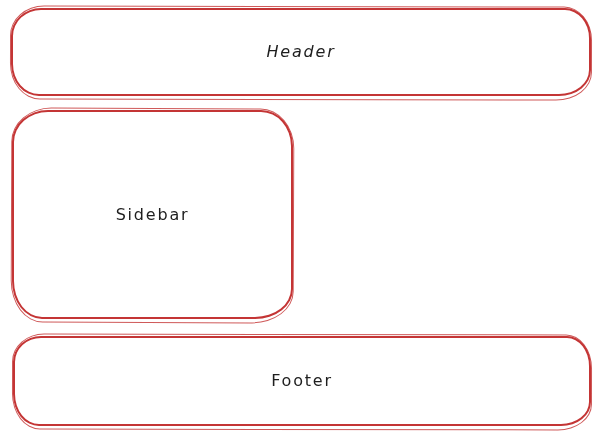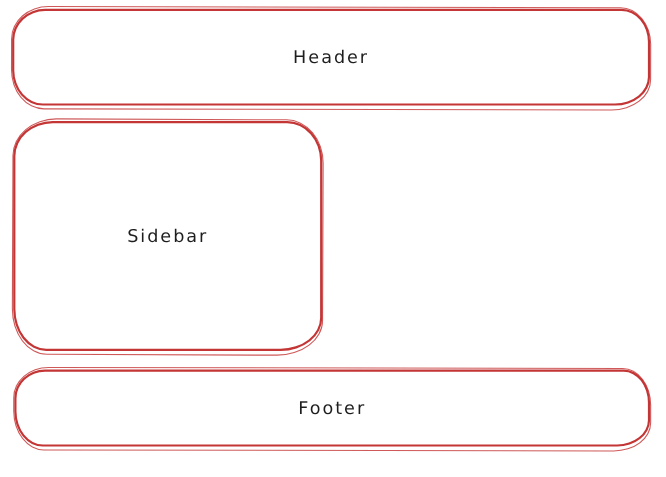--- a/index.html
+++ b/index.html
@@ -29,20 +29,21 @@
     content: "";
     position: absolute;
     inset: -4px -3px -6px -3px;
     border: 1.8px solid var(--stroke, #c43535);
     opacity: 0.82;
     pointer-events: none;
   }
   .box-header {
     left: 11px; top: 8px; width: 580px; height: 88px;
     border-radius: 30px 26px 32px 28px / 28px 30px 26px 32px;
+    font-style: italic;
   }
   .box-header::before {
     border-radius: 34px 28px 36px 30px / 30px 34px 28px 36px;
     transform: rotate(0.12deg);
   }
   .box-sidebar {
     left: 12px; top: 110px; width: 281px; height: 209px;
     border-radius: 36px 32px 38px 30px / 32px 36px 30px 38px;
   }
   .box-sidebar::before {
@@ -51,21 +52,21 @@
   }
   .box-main {
     left: 312px; top: 111px; width: 280px; height: 207px;
     border-radius: 34px 38px 30px 36px / 36px 32px 38px 30px;
   }
   .box-main::before {
     border-radius: 38px 42px 32px 40px / 40px 34px 42px 32px;
     transform: rotate(-0.18deg);
   }
   .box-footer {
-    left: 13px; top: 336px; width: 578px; height: 70px;
+    left: 13px; top: 336px; width: 578px; height: 90px;
     border-radius: 28px 24px 30px 26px / 26px 30px 24px 32px;
   }
   .box-footer::before {
     border-radius: 32px 26px 34px 28px / 28px 34px 26px 36px;
     transform: rotate(0.1deg);
   }
   .box-label {
     color: var(--text, #1e1e1e);
     font-size: 16px;
     letter-spacing: 1.8px;

